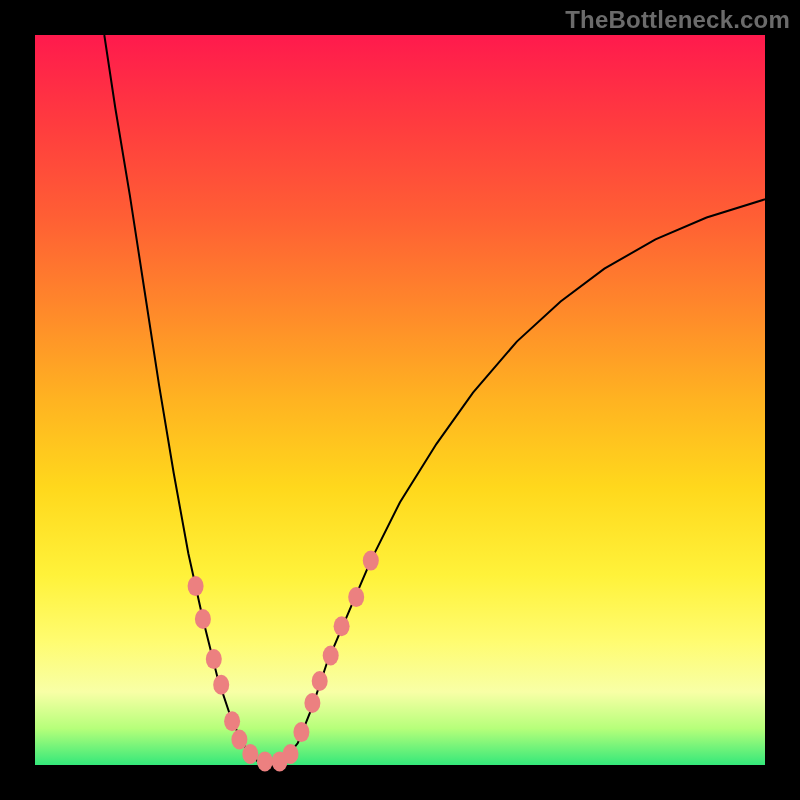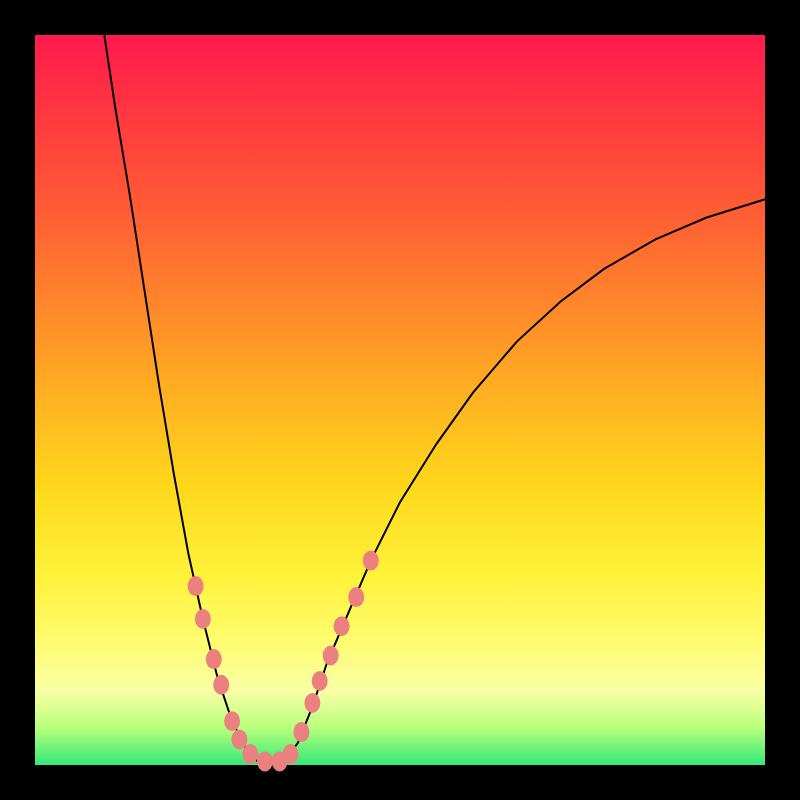--- a/index.html
+++ b/index.html
@@ -89,13 +89,14 @@
           <ellipse cx="266.4" cy="697.1" rx="8" ry="10" class="marker"></ellipse>
           <ellipse cx="277.4" cy="668.0" rx="8" ry="10" class="marker"></ellipse>
           <ellipse cx="284.7" cy="646.0" rx="8" ry="10" class="marker"></ellipse>
           <ellipse cx="295.7" cy="620.5" rx="8" ry="10" class="marker"></ellipse>
           <ellipse cx="306.6" cy="591.3" rx="8" ry="10" class="marker"></ellipse>
           <ellipse cx="321.2" cy="562.1" rx="8" ry="10" class="marker"></ellipse>
           <ellipse cx="335.8" cy="525.6" rx="8" ry="10" class="marker"></ellipse>
         </g>
     </svg>
   </div>
+  <div class="watermark">TheBottleneck.com</div>
 </div>
 
 </body></html>

